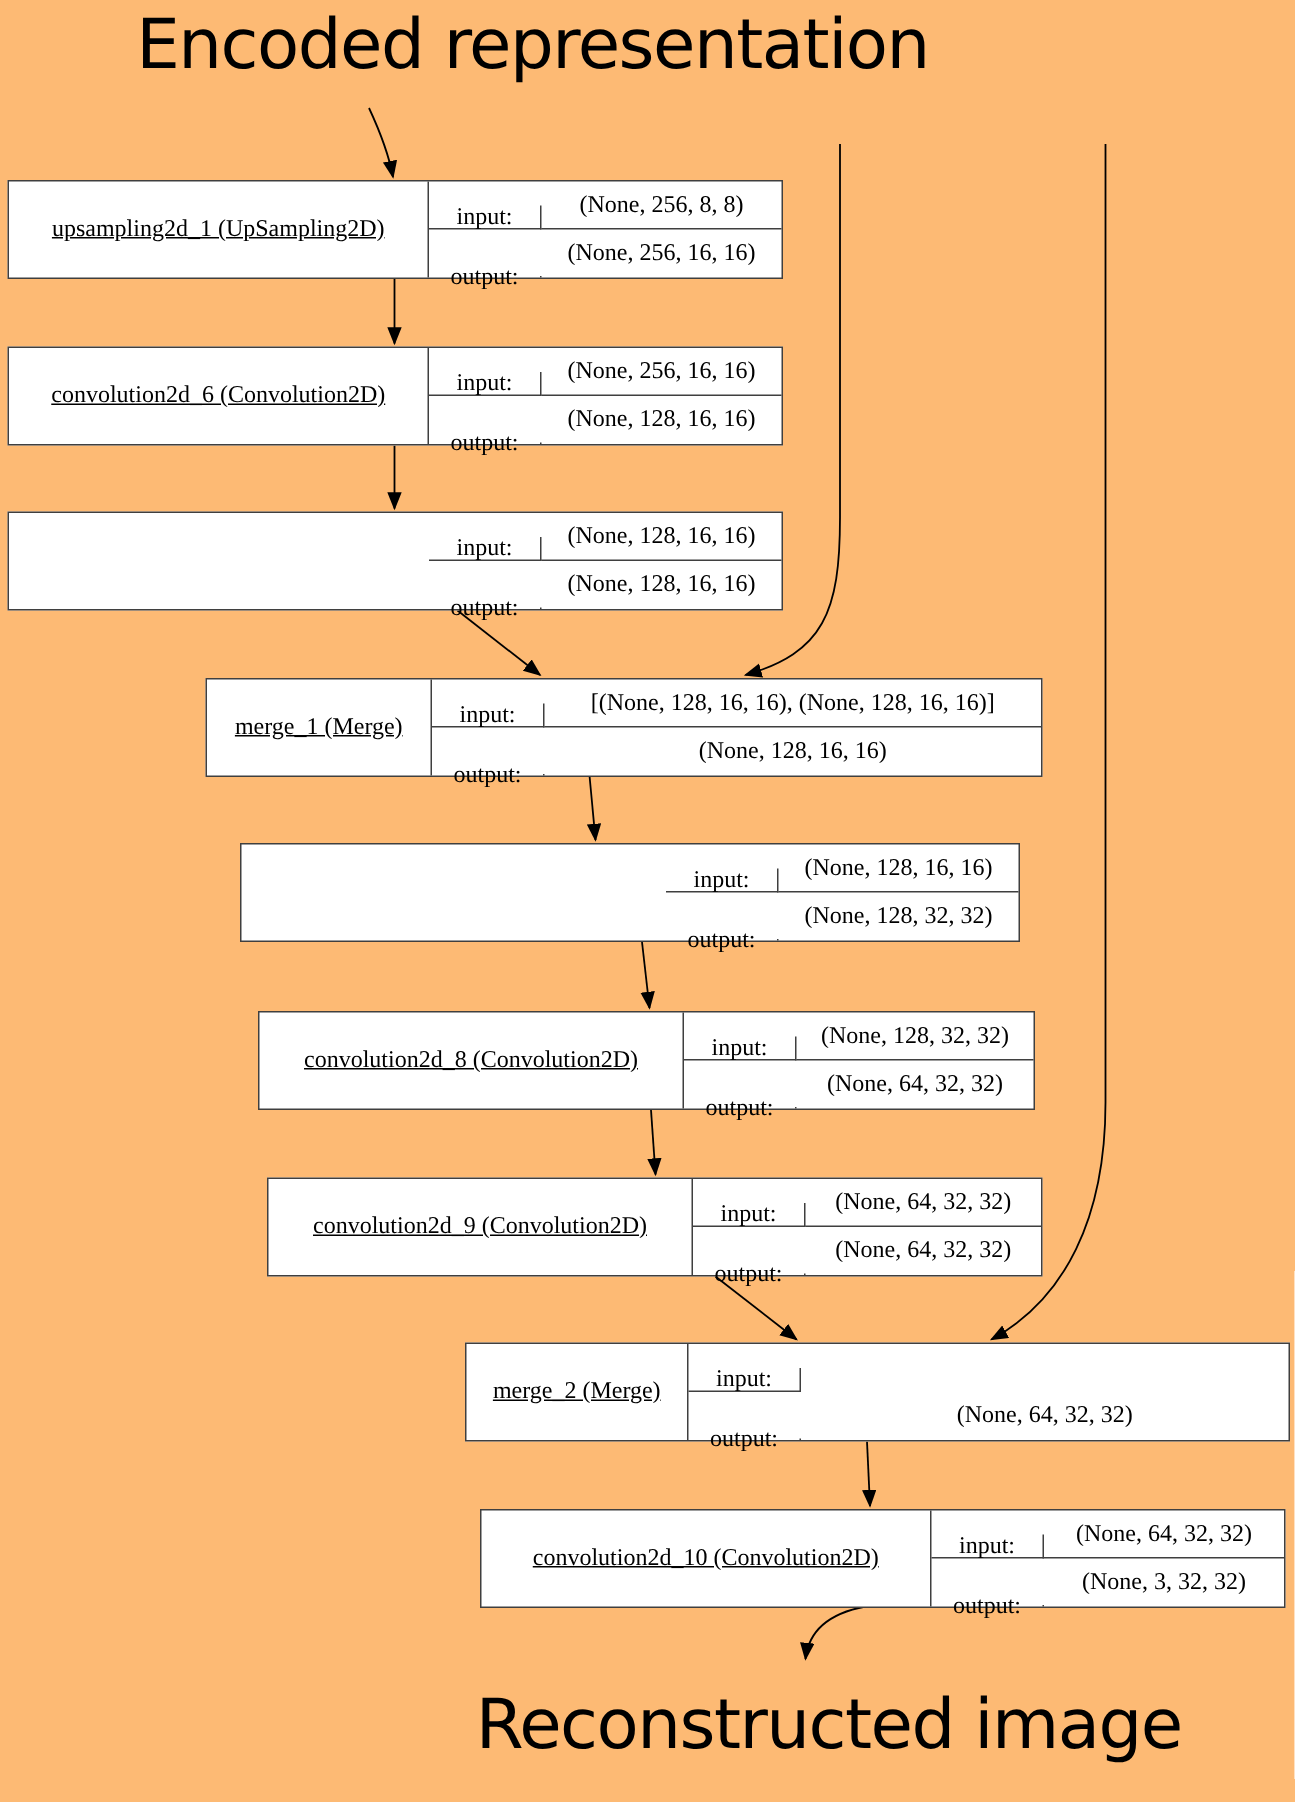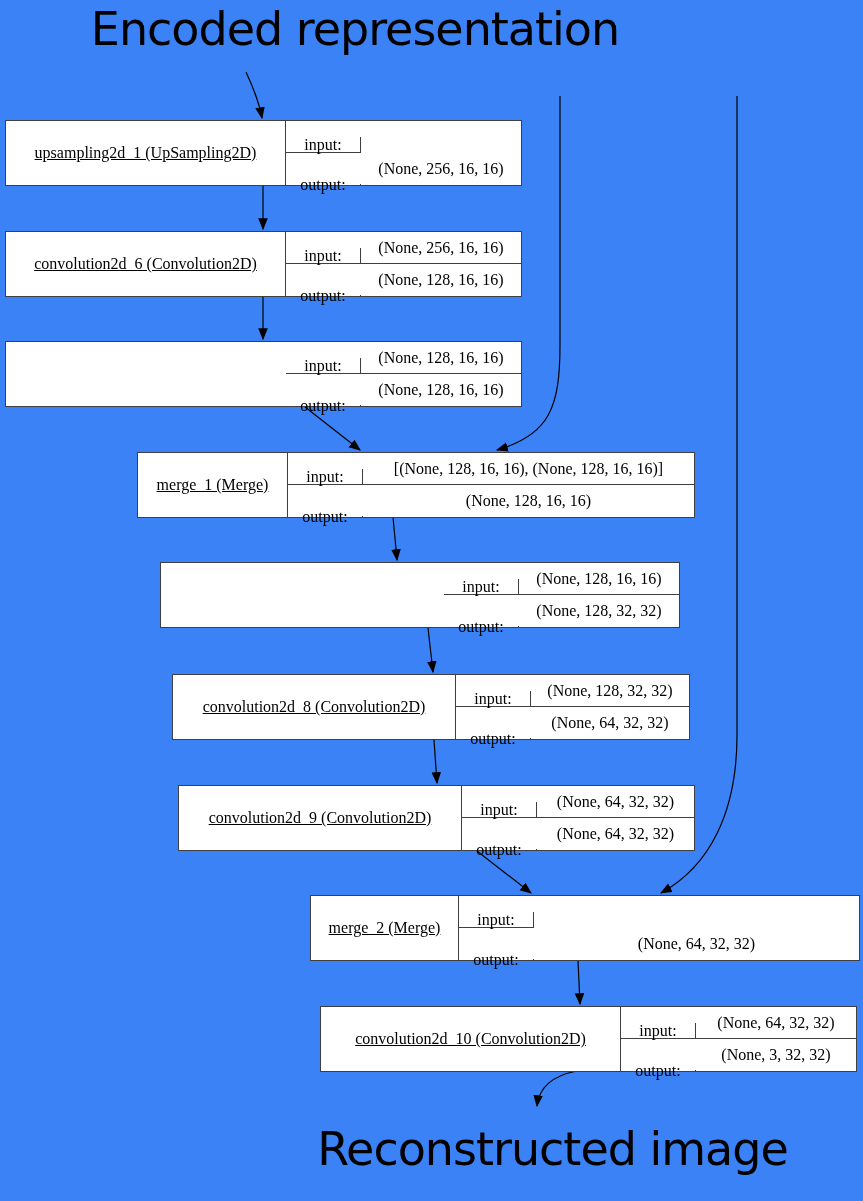--- a/index.html
+++ b/index.html
@@ -1,19 +1,19 @@
 <!DOCTYPE html>
 <html><head>
 <meta charset="utf-8">
 <style>
   html,body{margin:0;padding:0;background:#fff;}
   .canvas{
     position:relative;
     width:863px;height:1201px;
-    background:#3b82f6;
+    background:#fdba74;
     overflow:hidden;
     font-family:"Liberation Serif", serif;
   }
   .big-label{
     position:absolute;
     text-align:center;
     font-family:"DejaVu Sans", sans-serif;
     font-size:46px;
     color:#000;
     white-space:nowrap;
@@ -67,20 +67,21 @@
       <path d="M578,961 L580,1004" marker-end="url(#arrow)"></path>
       <path d="M577,1071 Q540,1078 537,1106" marker-end="url(#arrow)"></path>
     </g>
   </svg>
 
   <div class="big-label" style="top:2px;left:25px;width:660px;">Encoded representation</div>
 
   <div class="node" style="left:5px;top:120px;width:517px;grid-template-columns:280px 75px 1fr;">
     <div class="cell name">upsampling2d_1 (UpSampling2D)</div>
     <div class="cell io1">input:</div>
+    <div class="cell v1">(None, 256, 8, 8)</div>
     <div class="cell io2">output:</div>
     <div class="cell v2">(None, 256, 16, 16)</div>
   </div>
 
   <div class="node" style="left:5px;top:231px;width:517px;grid-template-columns:280px 75px 1fr;">
     <div class="cell name">convolution2d_6 (Convolution2D)</div>
     <div class="cell io1">input:</div>
     <div class="cell v1">(None, 256, 16, 16)</div>
     <div class="cell io2">output:</div>
     <div class="cell v2">(None, 128, 16, 16)</div>

